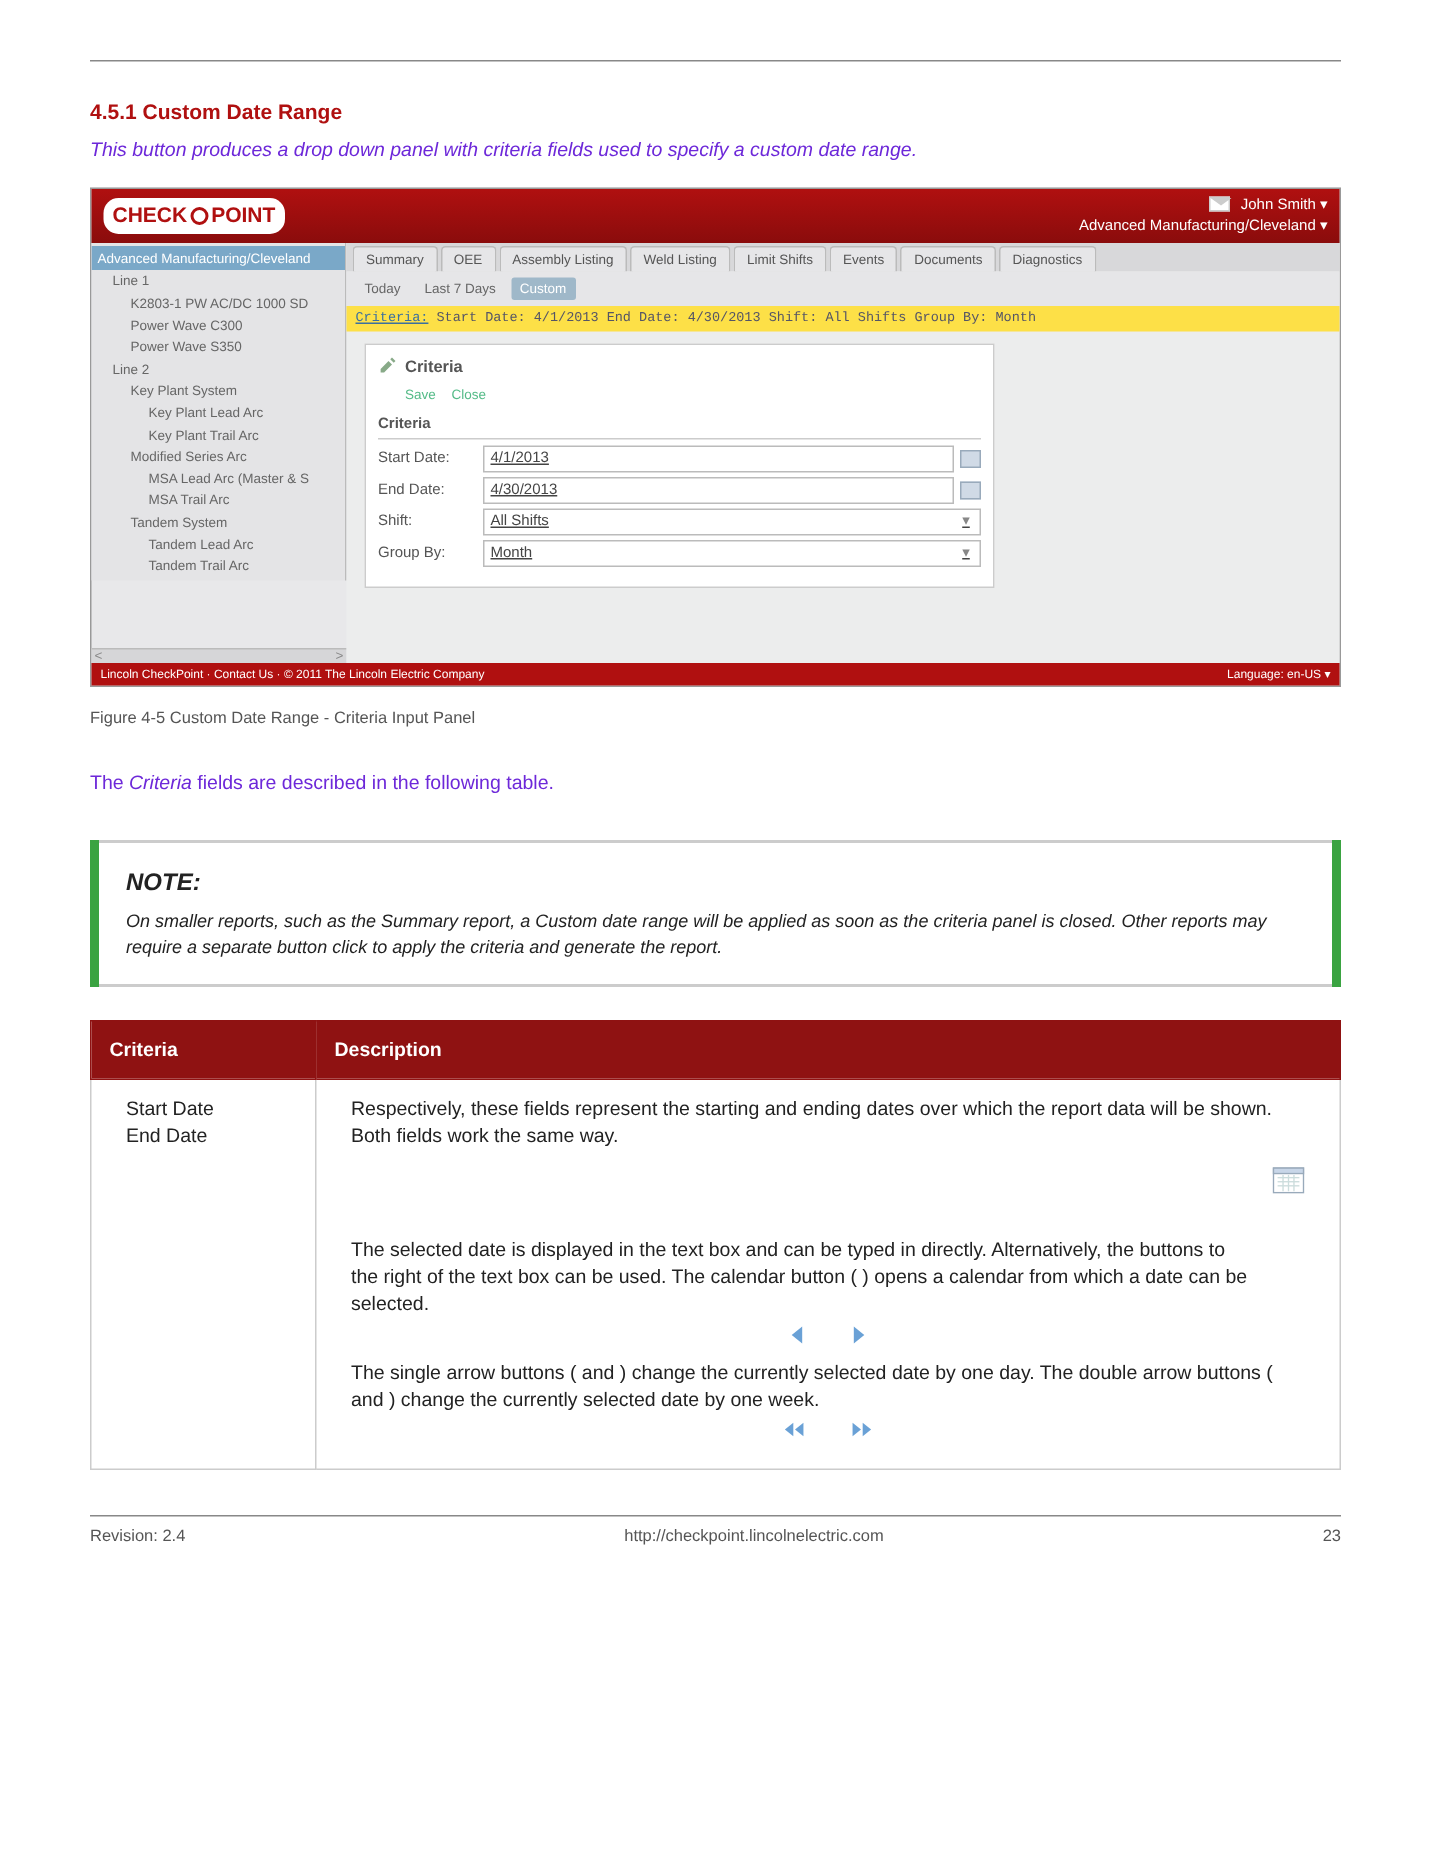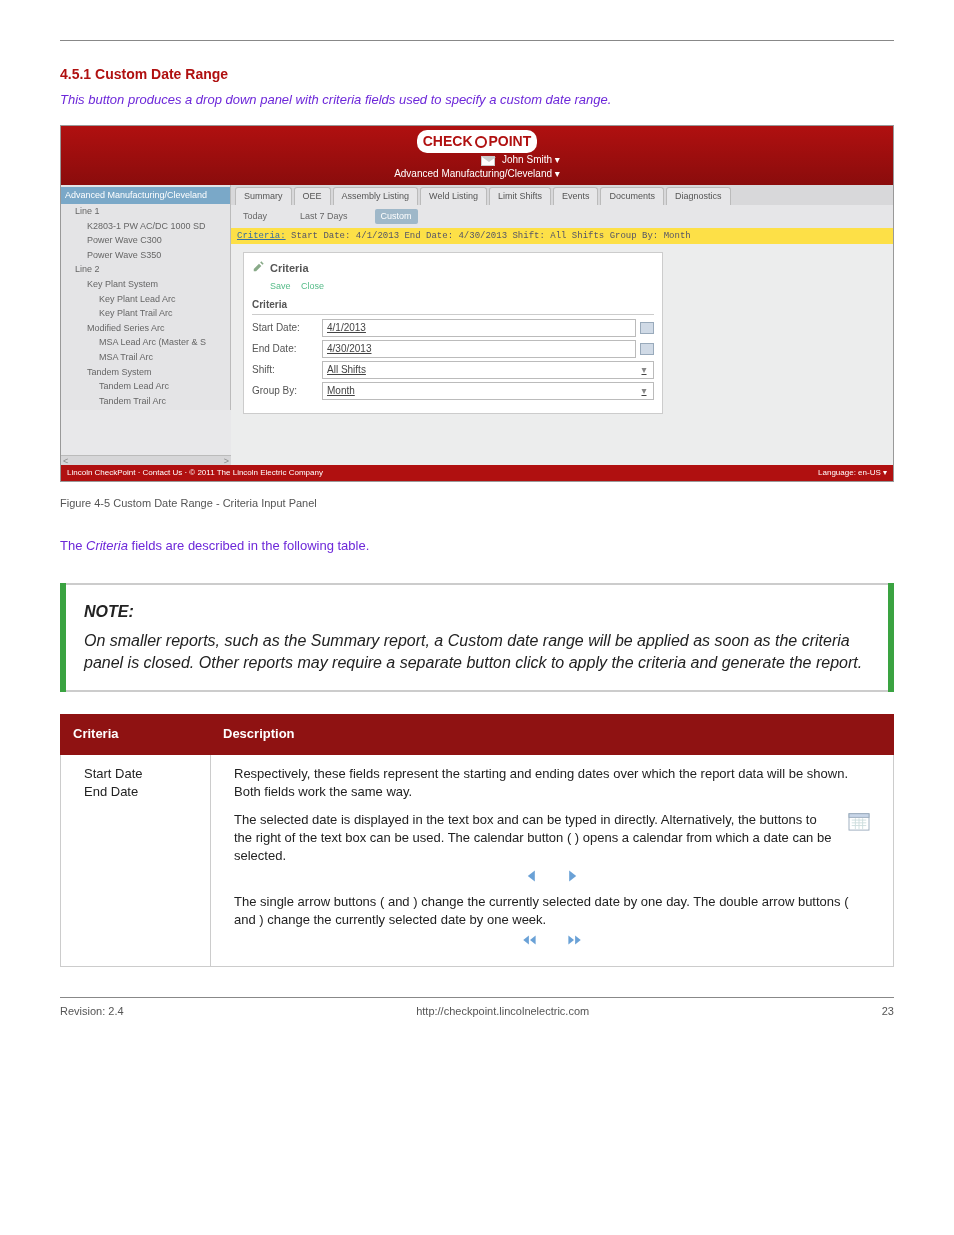--- a/index.html
+++ b/index.html
@@ -4,57 +4,57 @@
 <style>
   * { box-sizing: border-box; margin: 0; padding: 0; }
   body { font-family: Arial, Helvetica, sans-serif; background: #fff; color: #333; width: 954px; margin: 0 auto; font-size: 13px; line-height: 1.4; }
   .page { padding: 40px 60px 20px 60px; }
   .top-rule { border-top: 1px solid #888; margin-bottom: 24px; }
   .section-num { color: #b01010; font-weight: bold; font-size: 14px; margin-bottom: 6px; }
   .body-text { font-size: 13px; margin-bottom: 16px; color: #6d28d9; }
   .ital { font-style: italic; }
   .screenshot-wrap { margin: 10px 0 14px 0; }
   .screenshot { border: 1px solid #999; width: 100%; background: #e8e8ea; position: relative; font-size: 10px; color: #555; }
-  .ss-topbar { display: flex; justify-content: space-between; align-items: center; background: linear-gradient(#b01010,#8a0c0c); color: #fff; padding: 4px 8px; flex-direction: column; }
+  .ss-topbar { display: flex; justify-content: space-between; align-items: center; background: linear-gradient(#b01010,#8a0c0c); color: #fff; padding: 4px 8px; }
   .ss-logo { font-weight: bold; font-size: 14px; background: #fff; color: #b01010; padding: 2px 6px; border-radius: 10px; display: inline-flex; align-items: center; gap:2px; }
   .ss-logo .ring { width:12px; height:12px; border:2px solid #b01010; border-radius:50%; display:inline-block; position:relative; }
   .ss-user { font-size: 10px; text-align: right; }
   .ss-user .env { display:inline-block; width:14px; height:10px; background:#fff; border:1px solid #ccc; margin-right:4px; vertical-align:middle; position:relative; }
   .ss-user .env::after{ content:""; position:absolute; left:0; top:0; border-left:7px solid transparent; border-right:7px solid transparent; border-top:5px solid #ccc; }
   .ss-body { display: flex; height: 280px; }
   .ss-tree { width: 170px; background: #e4e4e6; border-right:1px solid #bbb; font-size: 9px; color: #666; padding: 2px 0; overflow:hidden; }
   .ss-tree-top { background:#7aa8c8; color:#fff; padding:2px 4px; font-size:9px; }
   .tree-item { padding: 1px 4px 1px 14px; white-space: nowrap; }
   .tree-item.l2 { padding-left: 26px; }
   .tree-item.l3 { padding-left: 38px; }
   .ss-main { flex:1; background:#eceded; position:relative; }
   .ss-tabs { display:flex; gap:2px; padding:2px 4px 0 4px; background:#d8d8da; font-size:9px; }
   .ss-tab { background:#e6e6e8; border:1px solid #bbb; border-bottom:none; padding:2px 8px; color:#555; border-radius:3px 3px 0 0; }
-  .ss-subtabs { display:flex; gap:21px; padding:4px 6px; background:#e6e6e8; font-size:9px; align-items:center; }
+  .ss-subtabs { display:flex; gap:4px; padding:4px 6px; background:#e6e6e8; font-size:9px; align-items:center; }
   .ss-subtab { padding:1px 6px; color:#666; }
   .ss-subtab.active { background:#9fb8c9; color:#fff; border-radius:2px; }
   .criteria-line { font-size:9px; padding:2px 6px; color:#556; background:#fde047;font-family:Liberation Mono, monospace; }
   .criteria-line a { color:#3a6fa0; text-decoration:underline; }
   .crit-panel { margin:8px 12px; background:#fff; border:1px solid #ccc; padding:6px 8px 10px 8px; width:420px; }
   .crit-panel h4 { font-size:11px; font-weight:bold; margin-bottom:2px; display:flex; align-items:center; gap:4px; }
   .crit-panel .sub { font-size:9px; color:#5b8; margin-bottom:6px; padding-left:18px; }
   .crit-panel .sub a { color:#5b8; margin-right:8px; text-decoration:none; }
   .crit-row { display:flex; align-items:center; margin:3px 0; font-size:10px; }
   .crit-row label { width:70px; color:#555; }
   .crit-row .field { flex:1; border:1px solid #bbb; background:#fff; padding:1px 4px; font-size:10px; color:#444; display:flex; justify-content:space-between; align-items:center;text-decoration:underline; }
   .crit-row .cal { width:14px; height:12px; background:#d0dae6; border:1px solid #9ab; margin-left:4px; }
   .crit-row .dd { width:10px; text-align:center; color:#888; }
   .ss-scroll { height:10px; background:#d6d6d8; border-top:1px solid #bbb; display:flex; justify-content:space-between; align-items:center; padding:0 2px; position:absolute; bottom:0; left:0; width:170px; font-size:9px; color:#888;}
   .ss-footer { background:#b01010; color:#fff; font-size:8px; padding:2px 6px; display:flex; justify-content:space-between; }
   .caption { font-size: 11px; color: #555; margin-bottom: 26px; }
   .note-block { display:flex; margin: 28px 0 22px 0; font-style: italic; }
   .note-bar { width: 6px; background: #3aa341; margin-right: 0; }
   .note-body { flex:1; border-top: 2px solid #ccc; border-bottom: 2px solid #ccc; padding: 16px 18px; position:relative; }
   .note-body h3 { font-size: 16px; font-weight: bold; color: #222; margin-bottom: 6px; }
-  .note-body p { font-size: 16px; color: #222; }
+  .note-body p { font-size: 12px; color: #222; }
   .note-bar-r { width: 6px; background: #3aa341; }
   table.crit { width:100%; border-collapse: collapse; margin-top: 8px; font-size: 13px; }
   table.crit thead th { background:#8f1212; color:#fff; font-weight:bold; text-align:left; padding:10px 12px; border:1px solid #8f1212; }
   table.crit thead th:first-child { width: 150px; }
   table.crit tbody td { border:1px solid #ccc; padding:10px 23px; vertical-align: top; color:#222; }
   .cell-flex { display:flex; justify-content:space-between; align-items:flex-start; gap:10px; }
   .cal-icon { flex-shrink:0; }
   .cal-icon svg { width:22px; height:20px; }
   .arrow-row { display:flex; gap:26px; justify-content:center; margin:4px 0; }
   .arrow-btn svg { width:14px; height:14px; fill:#6aa1d6; }
@@ -207,21 +207,21 @@
     </thead>
     <tbody>
       <tr>
         <td>
           <div style="white-space:pre-line;">Start Date
 End Date</div>
         </td>
         <td>
           <p style="margin-bottom:10px;">Respectively, these fields represent the starting and ending dates over which the report data will be shown. Both fields work the same way.</p>
           <div class="cell-flex">
-            <p style="flex:1;">The selected date is displayed in the text box and can be typed in directly. Alternatively, the buttons to the right of the text box can be used. The calendar button ( ) opens a calendar from which a date can be selected.</p>
+            <p style="flex:1;margin-top:48px;">The selected date is displayed in the text box and can be typed in directly. Alternatively, the buttons to the right of the text box can be used. The calendar button ( ) opens a calendar from which a date can be selected.</p>
             <span class="cal-icon">
               <svg viewBox="0 0 24 22">
                   <rect x="1" y="3" width="22" height="18" fill="#fff" stroke="#9ab" stroke-width="1"></rect>
                   <rect x="1" y="3" width="22" height="4" fill="#c8d6e8" stroke="#9ab"></rect>
                   <line x1="4" y1="10" x2="20" y2="10" stroke="#cdd"></line>
                   <line x1="4" y1="13" x2="20" y2="13" stroke="#cdd"></line>
                   <line x1="4" y1="16" x2="20" y2="16" stroke="#cdd"></line>
                   <line x1="8" y1="8" x2="8" y2="20" stroke="#cdd"></line>
                   <line x1="12" y1="8" x2="12" y2="20" stroke="#cdd"></line>
                   <line x1="16" y1="8" x2="16" y2="20" stroke="#cdd"></line>

